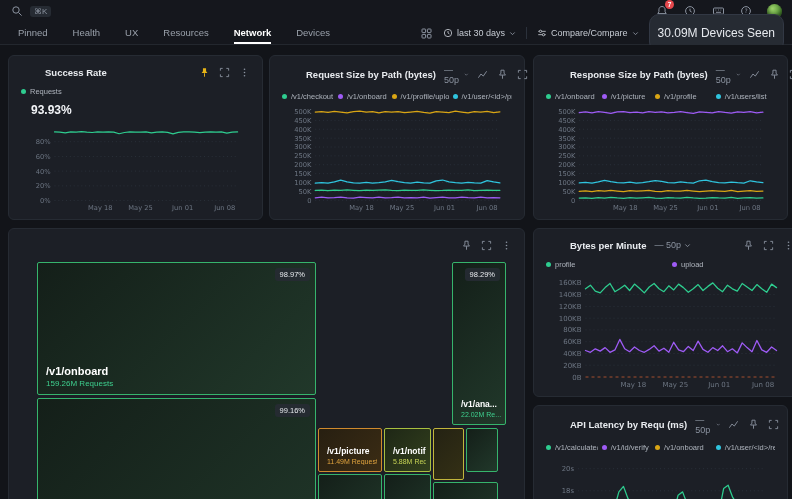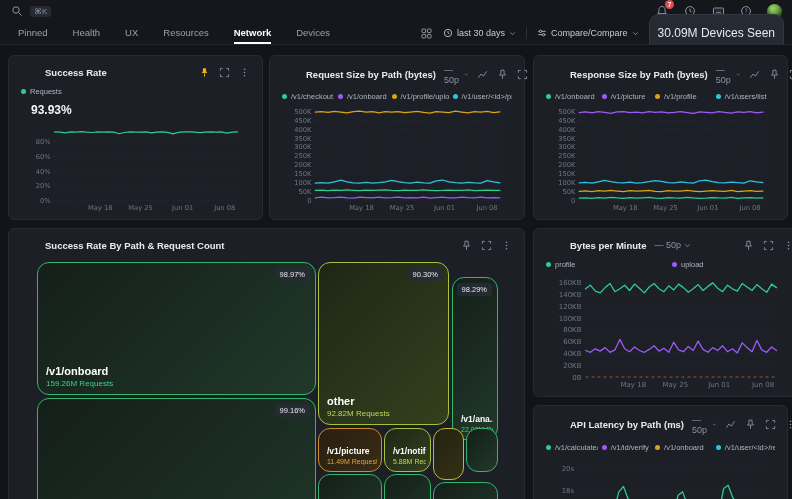--- a/index.html
+++ b/index.html
@@ -61,21 +61,21 @@
   .legend-item { display:flex; align-items:center; gap:4px; font-size:7.5px; color:#aeb4bd;
                  white-space:nowrap; overflow:hidden; cursor:pointer; }
   .legend-item .dot { width:5px; height:5px; border-radius:50%; flex:0 0 auto; }
   .metric-value { font-size:12px; font-weight:700; color:#f2f4f7; margin:7px 0 0 10px; }
 
   .chart { flex:1 1 auto; width:100%; min-height:0; margin-top:4px; }
   .chart text.tick { font-family:"DejaVu Sans",sans-serif; font-size:7px; fill:#6d7683; }
 
   
   .treemap { position:relative; margin:10px 0 0 16px; width:461px; height:344px; }
-  .tm-box { position:absolute; border:1px solid; border-radius:12px; overflow:hidden; cursor:pointer; }
+  .tm-box { position:absolute; border:1px solid; border-radius:2px; overflow:hidden; cursor:pointer; }
   .tm-badge { position:absolute; top:5px; right:5px; background:rgba(38,43,51,.92); color:#e7eaee;
               font-size:7.5px; padding:2px 5px; border-radius:3px; }
   .tm-text { position:absolute; left:8px; bottom:6px; right:4px; }
   .tm-label { font-weight:700; color:#fff; font-size:11px; white-space:nowrap; overflow:hidden; }
   .tm-box.small .tm-label { font-size:8.5px; }
   .tm-sub { font-size:8px; margin-top:2px; white-space:nowrap; overflow:hidden; }
   .tm-box.small .tm-sub { font-size:7px; }
 </style>
 </head>
 <body>
@@ -386,21 +386,20 @@
           <text class="tick" x="207.6" y="109.0625" text-anchor="middle">Jun 08</text>
           <polyline points="30.0,96.8 36.6,96.5 43.2,97.0 49.8,96.3 56.3,96.8 62.9,96.1 69.5,96.7 76.1,97.0 82.7,96.3 89.3,96.8 95.9,96.5 102.4,96.1 109.0,96.8 115.6,97.0 122.2,96.3 128.8,96.7 135.4,96.8 142.0,96.1 148.6,96.7 155.1,97.0 161.7,96.8 168.3,96.3 174.9,96.7 181.5,96.8 188.1,96.1 194.7,97.0 201.2,96.7 207.8,96.3 214.4,96.8 221.0,96.7" fill="none" stroke="#2ecc8f" stroke-width="1.3" stroke-linejoin="round" stroke-linecap="round"></polyline>
           <polyline points="30.0,7.9 36.6,7.1 43.2,8.2 49.8,7.0 56.3,7.7 62.9,8.6 69.5,7.1 76.1,6.8 82.7,7.9 89.3,7.3 95.9,8.2 102.4,7.0 109.0,7.7 115.6,7.1 122.2,8.1 128.8,7.7 135.4,7.0 142.0,7.9 148.6,8.8 155.1,7.1 161.7,7.7 168.3,8.2 174.9,6.8 181.5,7.7 188.1,8.4 194.7,7.1 201.2,7.7 207.8,7.0 214.4,8.2 221.0,7.5" fill="none" stroke="#9e5bf5" stroke-width="1.3" stroke-linejoin="round" stroke-linecap="round"></polyline>
           <polyline points="30.0,89.8 36.6,89.3 43.2,90.0 49.8,89.1 56.3,89.6 62.9,88.9 69.5,89.5 76.1,90.0 82.7,89.1 89.3,89.6 95.9,89.3 102.4,88.9 109.0,89.8 115.6,90.0 122.2,89.1 128.8,89.5 135.4,89.6 142.0,88.9 148.6,89.5 155.1,90.0 161.7,89.6 168.3,89.1 174.9,89.5 181.5,89.8 188.1,88.9 194.7,90.0 201.2,89.5 207.8,89.1 214.4,89.8 221.0,89.5" fill="none" stroke="#d9a514" stroke-width="1.3" stroke-linejoin="round" stroke-linecap="round"></polyline>
           <polyline points="30.0,81.0 36.6,80.4 43.2,81.2 49.8,79.9 56.3,78.4 62.9,79.7 69.5,80.8 76.1,81.0 82.7,80.2 89.3,81.2 95.9,80.6 102.4,79.7 109.0,78.6 115.6,79.5 122.2,80.6 128.8,81.0 135.4,80.0 142.0,80.8 148.6,81.2 155.1,78.8 161.7,78.2 168.3,79.7 174.9,80.6 181.5,81.0 188.1,80.2 194.7,80.8 201.2,81.2 207.8,78.8 214.4,79.9 221.0,80.8" fill="none" stroke="#2fc4de" stroke-width="1.3" stroke-linejoin="round" stroke-linecap="round"></polyline>
         </svg>
     </div>
 
     <div class="card" id="card-treemap">
       <div class="card-head">
-        <span class="card-title">Success Rate By Path &amp; Request Count</span>
         <span class="head-icons">
           <span class="hicon">
             <svg width="11" height="11" viewBox="0 0 12 12">
                 <path d="M4.3 1.3h3.4v3.2l1.5 2.1H2.8l1.5-2.1z" fill="none" stroke="#8b93a0"></path>
                 <line x1="6" y1="6.8" x2="6" y2="10.6" stroke="#8b93a0"></line>
               </svg>
           </span>
           <span class="hicon">
             <svg width="11" height="11" viewBox="0 0 12 12">
                 <path d="M1.5 4V1.5H4M8 1.5h2.5V4M10.5 8v2.5H8M4 10.5H1.5V8" fill="none" stroke="#8b93a0"></path>
@@ -419,28 +418,21 @@
           <div class="tm-box" style="left: 0px; top: 0px; width: 279px; height: 133px; border-color: rgb(54, 180, 108); background: linear-gradient(135deg, rgb(20, 31, 25), rgb(33, 56, 42));">
             <span class="tm-badge">98.97%</span>
             <div class="tm-text">
               <div class="tm-label">/v1/onboard</div>
               <div class="tm-sub" style="color: rgb(62, 207, 142);">159.26M Requests</div>
             </div>
           </div>
           <div class="tm-box" style="left: 0px; top: 136px; width: 279px; height: 208px; border-color: rgb(54, 180, 108); background: linear-gradient(135deg, rgb(20, 31, 25), rgb(33, 56, 42));">
             <span class="tm-badge">99.16%</span>
           </div>
-          <div class="tm-box" style="left: 281px; top: 0px; width: 131px; height: 163px; border-color: rgb(169, 191, 63); background: linear-gradient(135deg, rgb(30, 39, 22), rgb(51, 64, 29));">
-            <span class="tm-badge">90.30%</span>
-            <div class="tm-text">
-              <div class="tm-label">other</div>
-              <div class="tm-sub" style="color: rgb(198, 211, 85);">92.82M Requests</div>
-            </div>
-          </div>
-          <div class="tm-box small" style="left: 415px; top: 15px; width: 46px; height: 163px; border-color: rgb(54, 180, 108); background: linear-gradient(135deg, rgb(20, 31, 25), rgb(33, 56, 42));">
+          <div class="tm-box small" style="left: 415px; top: 0px; width: 54px; height: 163px; border-color: rgb(54, 180, 108); background: linear-gradient(135deg, rgb(20, 31, 25), rgb(33, 56, 42));">
             <span class="tm-badge">98.29%</span>
             <div class="tm-text">
               <div class="tm-label">/v1/ana...</div>
               <div class="tm-sub" style="color: rgb(62, 207, 142);">22.02M Re...</div>
             </div>
           </div>
           <div class="tm-box small" style="left: 281px; top: 166px; width: 64px; height: 44px; border-color: rgb(207, 138, 45); background: linear-gradient(135deg, rgb(39, 31, 17), rgb(59, 44, 20));">
             <div class="tm-text">
               <div class="tm-label">/v1/picture</div>
               <div class="tm-sub" style="color: rgb(224, 163, 62);">11.49M Requests</div>
@@ -523,21 +515,21 @@
           <text class="tick" x="119.8" y="114" text-anchor="middle">May 25</text>
           <text class="tick" x="163.7" y="114" text-anchor="middle">Jun 01</text>
           <text class="tick" x="207.6" y="114" text-anchor="middle">Jun 08</text>
           <polyline points="30.0,15.8 34.9,12.2 39.8,18.1 44.7,19.9 49.6,14.6 54.5,10.5 59.4,18.7 64.3,15.8 69.2,12.2 74.1,17.5 79.0,11.1 83.9,15.2 88.8,19.9 93.7,14.0 98.6,10.5 103.5,15.8 108.4,18.7 113.3,12.8 118.2,16.9 123.1,11.1 127.9,14.6 132.8,19.3 137.7,15.8 142.6,11.6 147.5,17.5 152.4,13.4 157.3,9.9 162.2,15.2 167.1,18.7 172.0,12.2 176.9,15.8 181.8,18.1 186.7,10.5 191.6,14.0 196.5,17.5 201.4,11.6 206.3,15.8 211.2,19.3 216.1,11.1 221.0,14.6" fill="none" stroke="#2ecc8f" stroke-width="1.3" stroke-linejoin="round" stroke-linecap="round"></polyline>
           <polyline points="30.0,77.5 34.9,79.3 39.8,75.8 44.7,78.1 49.6,74.6 54.5,79.3 59.4,76.9 64.3,66.4 69.2,75.8 74.1,78.7 79.0,74.0 83.9,77.5 88.8,79.3 93.7,76.4 98.6,72.8 103.5,78.1 108.4,75.2 113.3,79.3 118.2,69.3 123.1,76.9 127.9,78.7 132.8,73.4 137.7,77.5 142.6,68.1 147.5,76.4 152.4,79.3 157.3,74.6 162.2,77.5 167.1,72.8 172.0,78.7 176.9,75.8 181.8,79.9 186.7,69.9 191.6,74.6 196.5,78.7 201.4,67.5 206.3,76.9 211.2,79.3 216.1,74.0 221.0,77.5" fill="none" stroke="#9e5bf5" stroke-width="1.3" stroke-linejoin="round" stroke-linecap="round"></polyline>
         </svg>
     </div>
 
     <div class="card" id="card-latency">
       <div class="card-head">
-        <span class="card-title">API Latency by Path (ms)</span>
+        <span class="card-title">API Latency by Requ (ms)</span>
         <span class="pct">
           <span>— 50p</span>
           <svg width="7" height="7" viewBox="0 0 8 8">
               <path d="M1.5 2.8 4 5.3l2.5-2.5" fill="none" stroke="#8b93a0"></path>
             </svg>
         </span>
         <span class="head-icons">
           <span class="hicon">
             <svg width="11" height="11" viewBox="0 0 12 12">
                 <path d="M1.5 9.5 4.3 5.5l2.6 2.2 3.6-5.2" fill="none" stroke="#8b93a0"></path>

